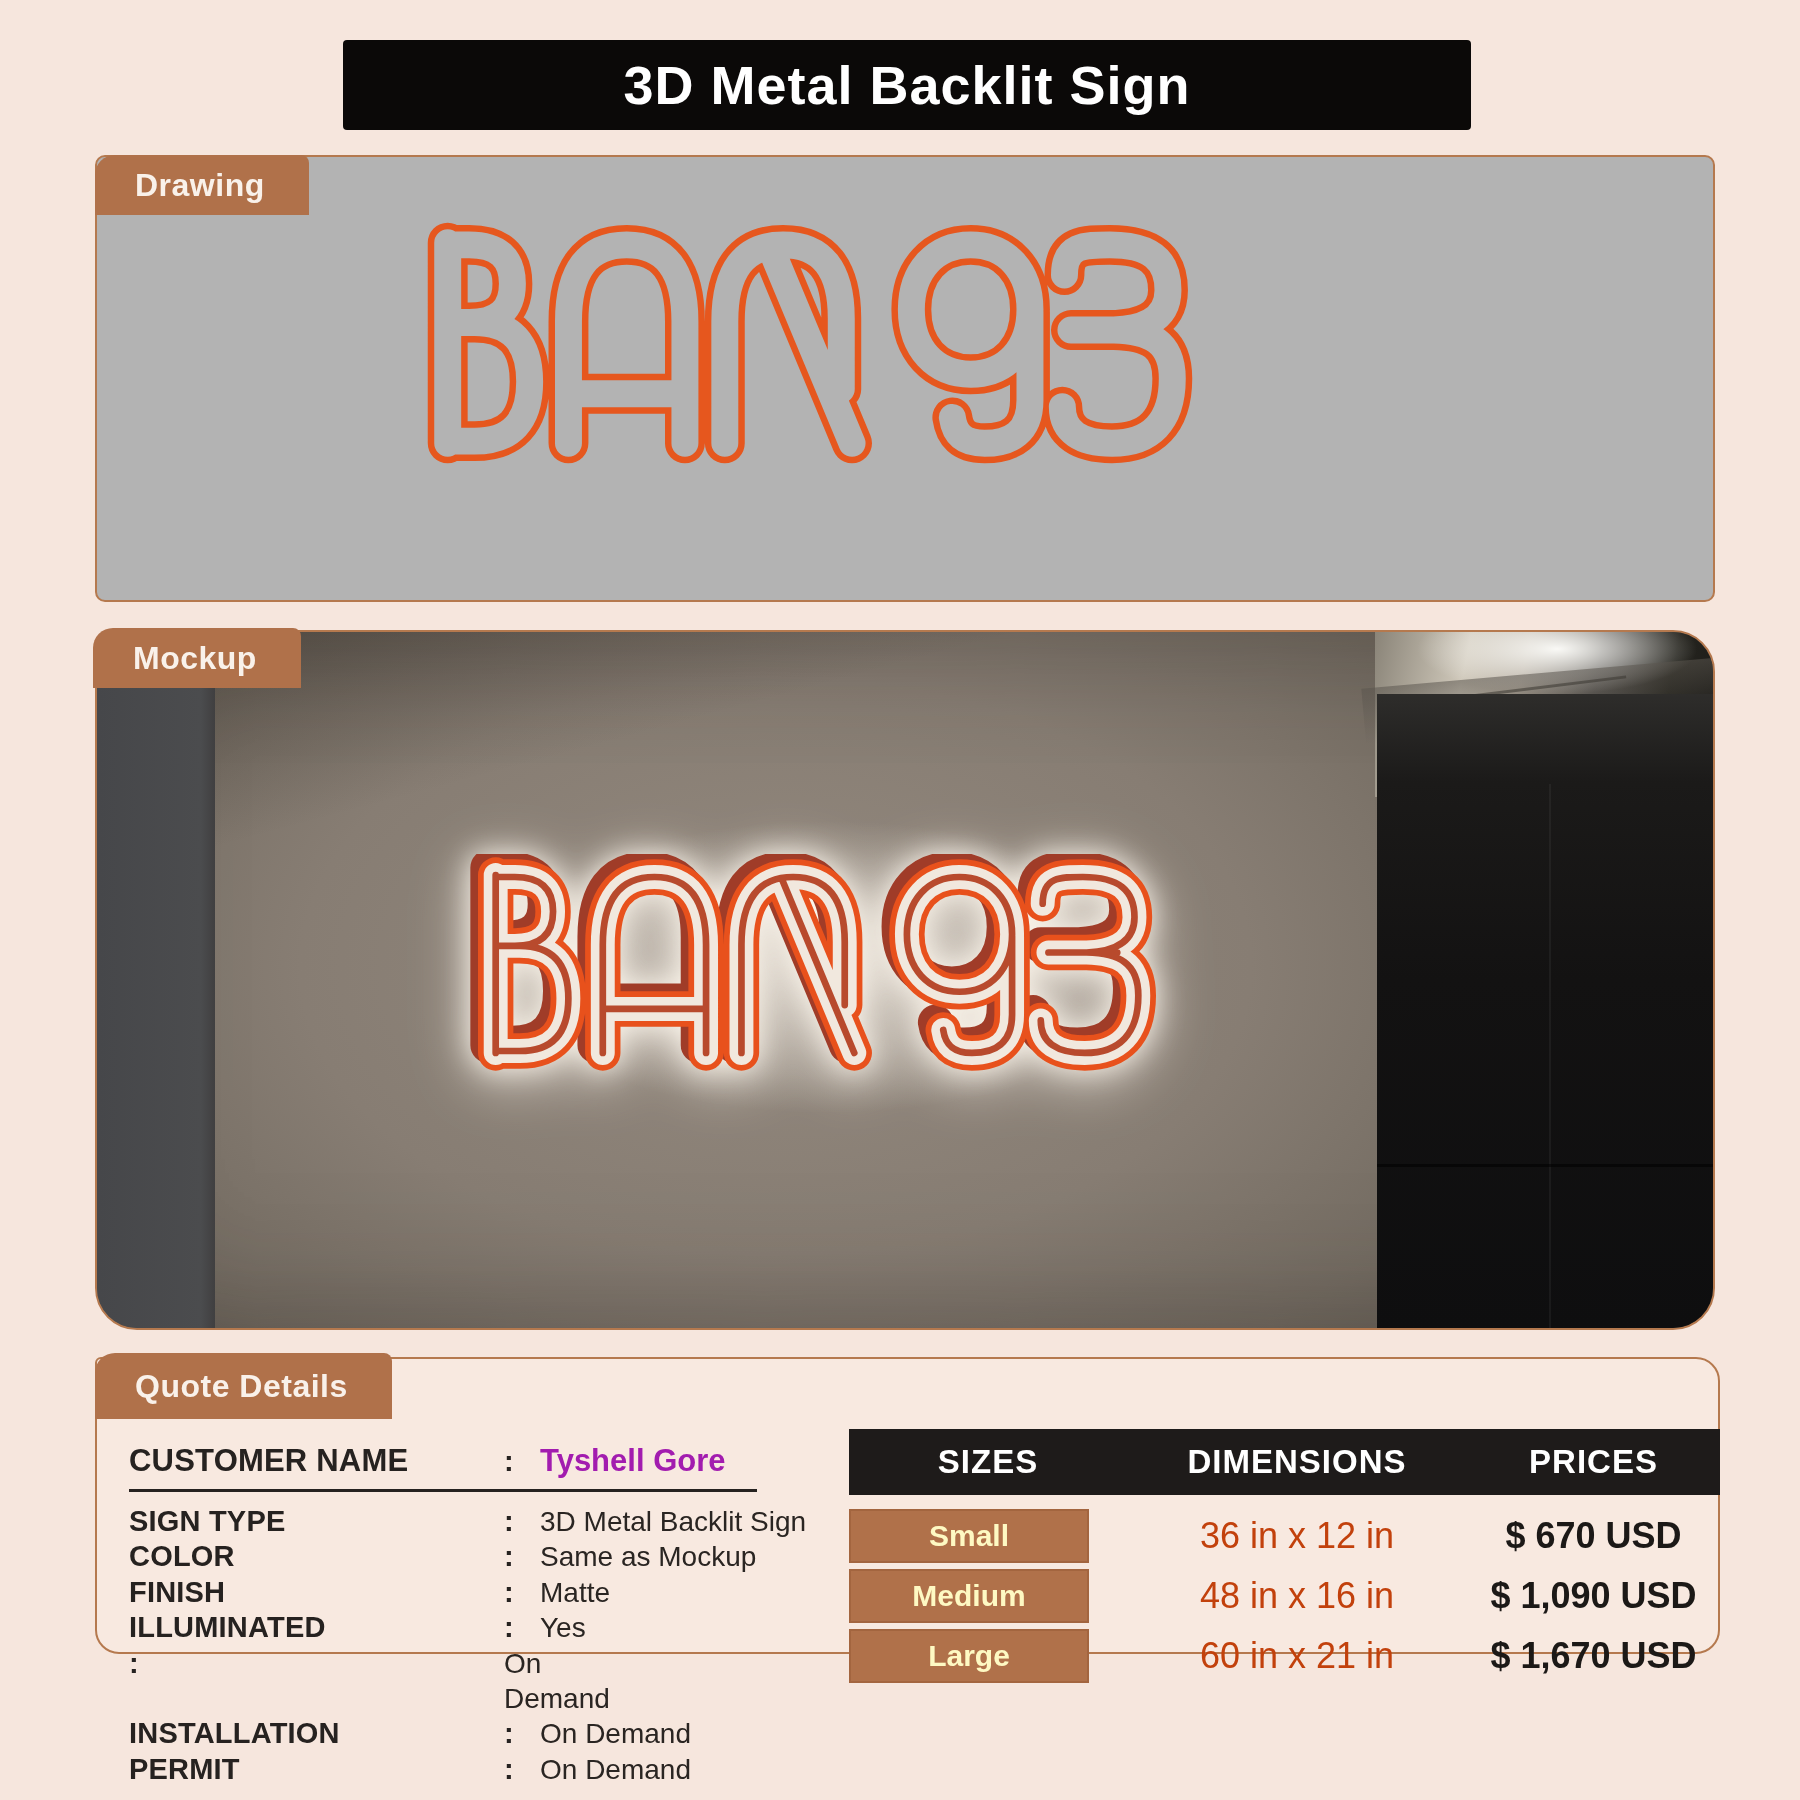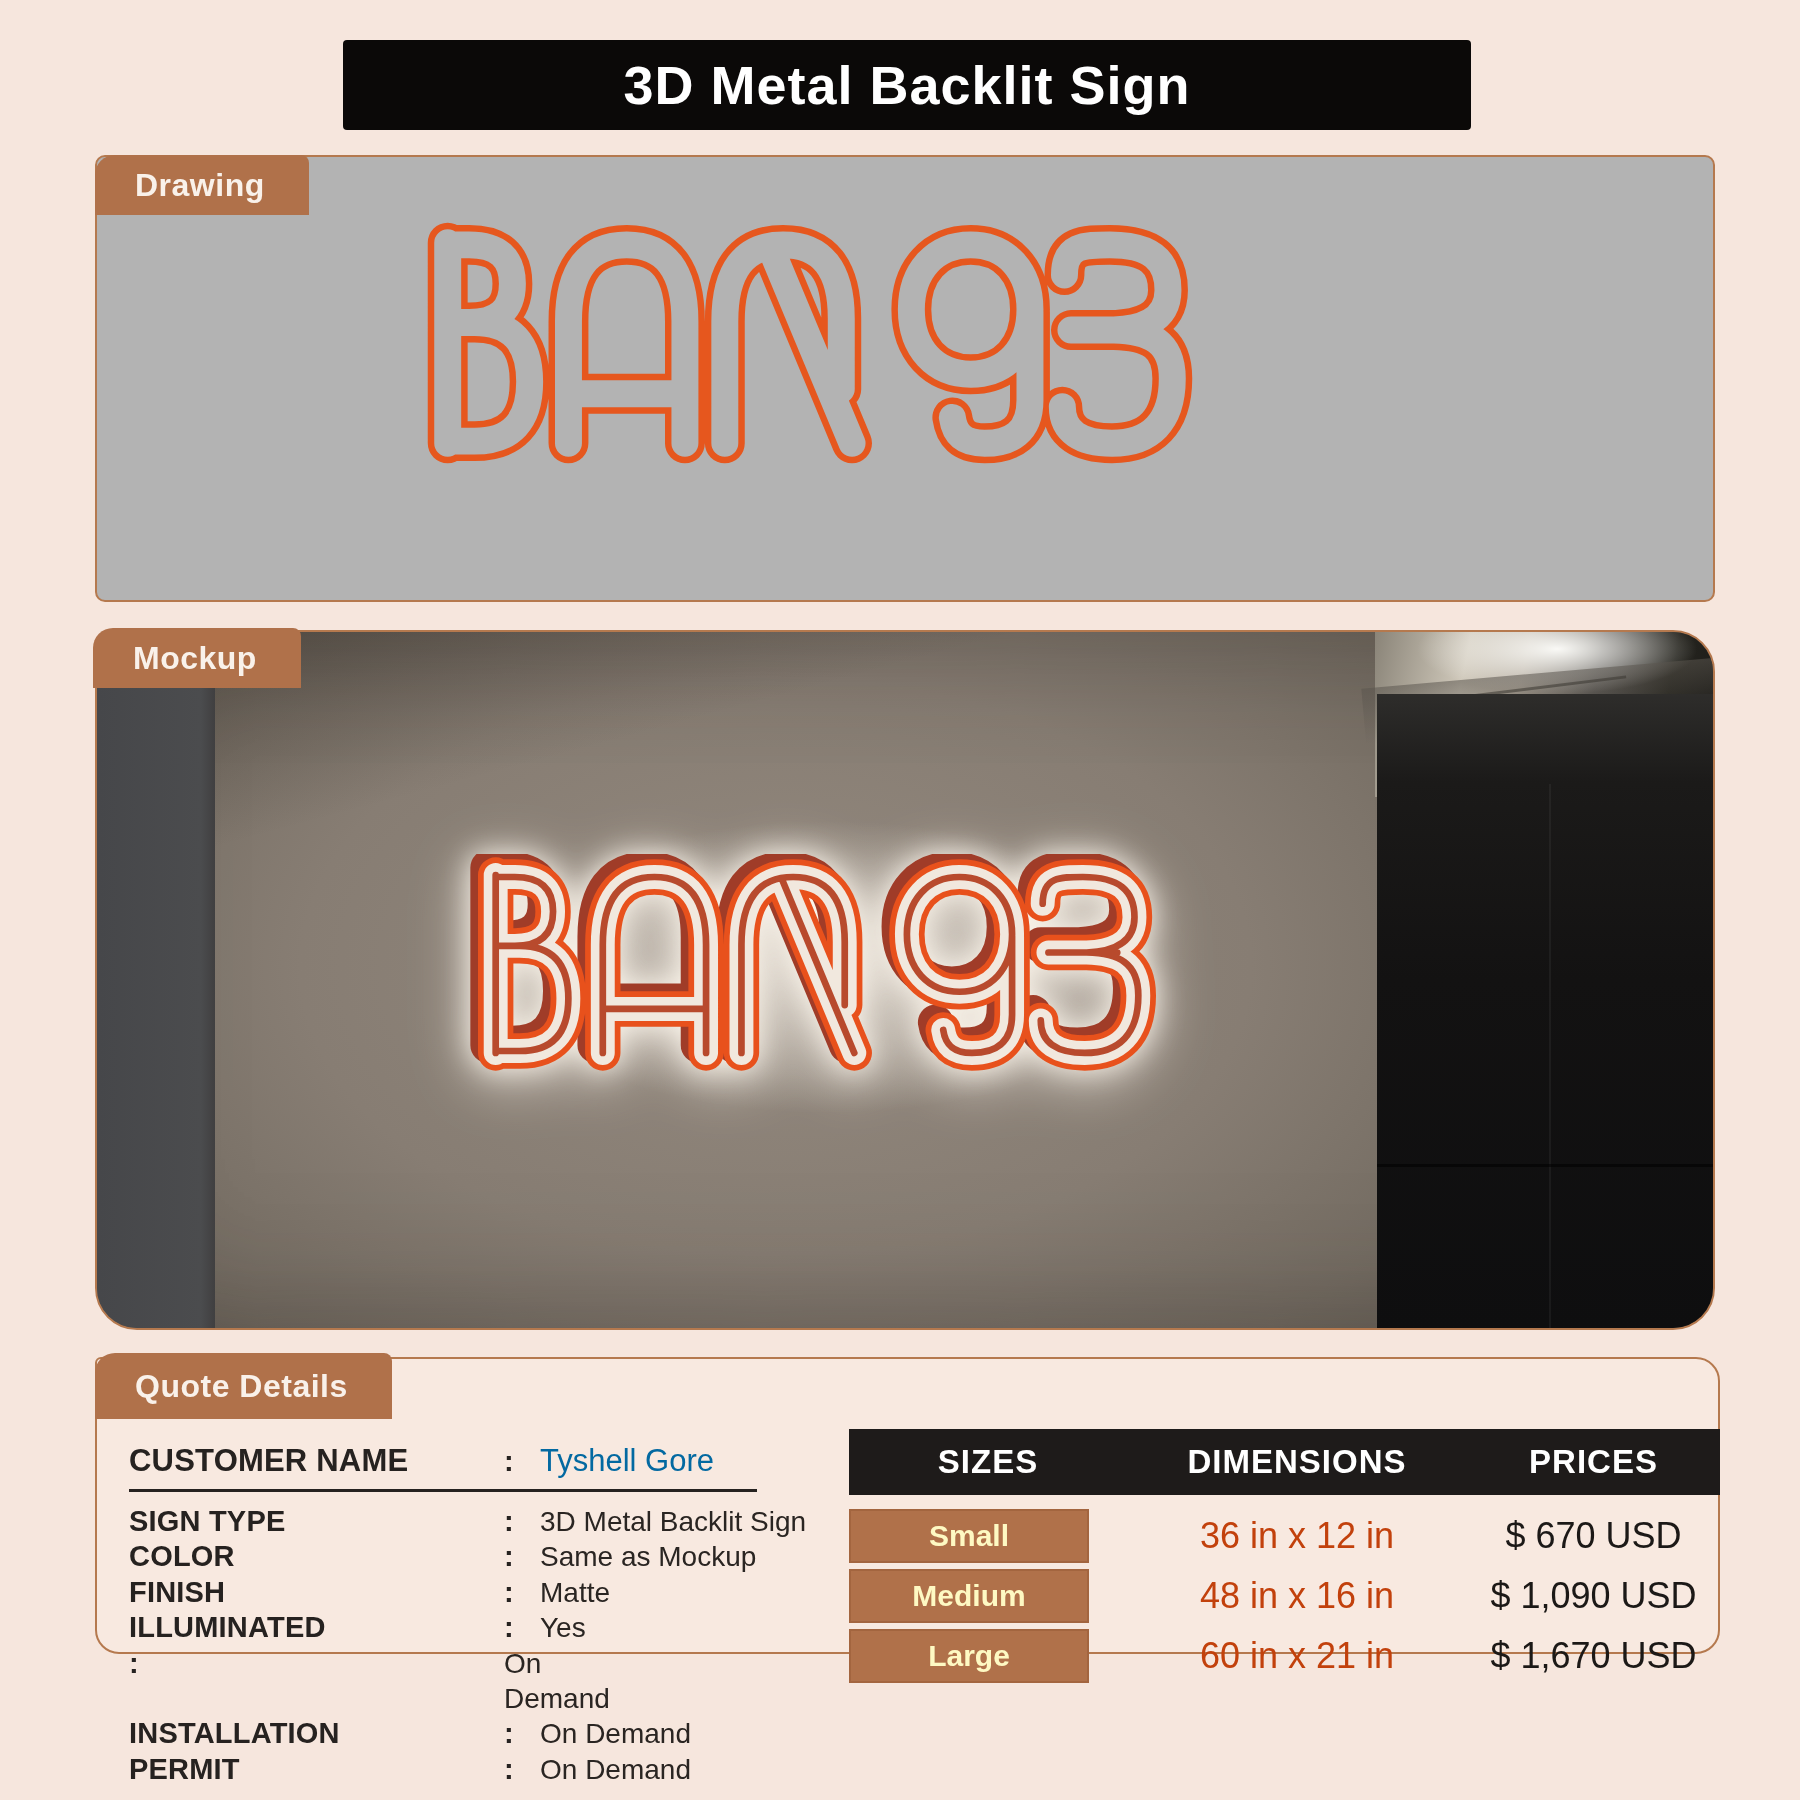--- a/index.html
+++ b/index.html
@@ -79,21 +79,21 @@
   }
   
   .quote-panel{
     top:1357px;height:297px;width:1625px;
     background:#f8e9e0;border:2px solid #b5794e;border-radius:6px 24px 24px 24px;
   }
   .quote-tab{top:-6px;height:66px;}
   .details{position:absolute;left:32px;top:84px;width:700px;}
   .detail-grid{display:grid;grid-template-columns:375px 36px auto;align-items:baseline;}
   .customer .lbl{font-size:31px;font-weight:800;letter-spacing:.2px;}
-  .customer .val{font-size:31px;font-weight:400;color:#0369a1;}
+  .customer .val{font-size:31px;font-weight:700;color:#a21caf;}
   .colon{font-weight:800;font-size:29px;}
   .underline{width:628px;height:3px;background:#262220;margin:10px 0 12px 0;}
   .detail-row{line-height:35.4px;}
   .detail-row .lbl{font-size:29px;font-weight:800;letter-spacing:.2px;}
   .detail-row .val{font-size:28px;font-weight:400;color:#2a2522;}
   
   .pricing{position:absolute;left:752px;top:70px;width:871px;}
   .pricing-header{
     height:66px;background:#1e1b1a;display:flex;align-items:center;
   }
@@ -106,21 +106,21 @@
     position:absolute;left:0;top:0;width:240px;height:54px;
     background:#b0714a;border:2px solid #a3653f;box-sizing:border-box;
     display:flex;align-items:center;justify-content:center;
   }
   .size-btn span{color:#fef9c3;font-size:30px;font-weight:800;}
   .dim-cell{position:absolute;left:278px;top:0;width:340px;height:54px;
     display:flex;align-items:center;justify-content:center;
     font-size:36px;font-weight:400;color:#c2410c;}
   .price-cell{position:absolute;left:618px;top:0;width:253px;height:54px;
     display:flex;align-items:center;justify-content:center;
-    font-size:36px;font-weight:400;color:#1c1917;}
+    font-size:36px;font-weight:700;color:#1c1917;}
   svg{display:block;}
 </style>
 </head>
 <body>
 
 <div class="title-banner">
   <span>3D Metal Backlit Sign</span>
 </div>
 
 <div class="panel drawing-panel">

